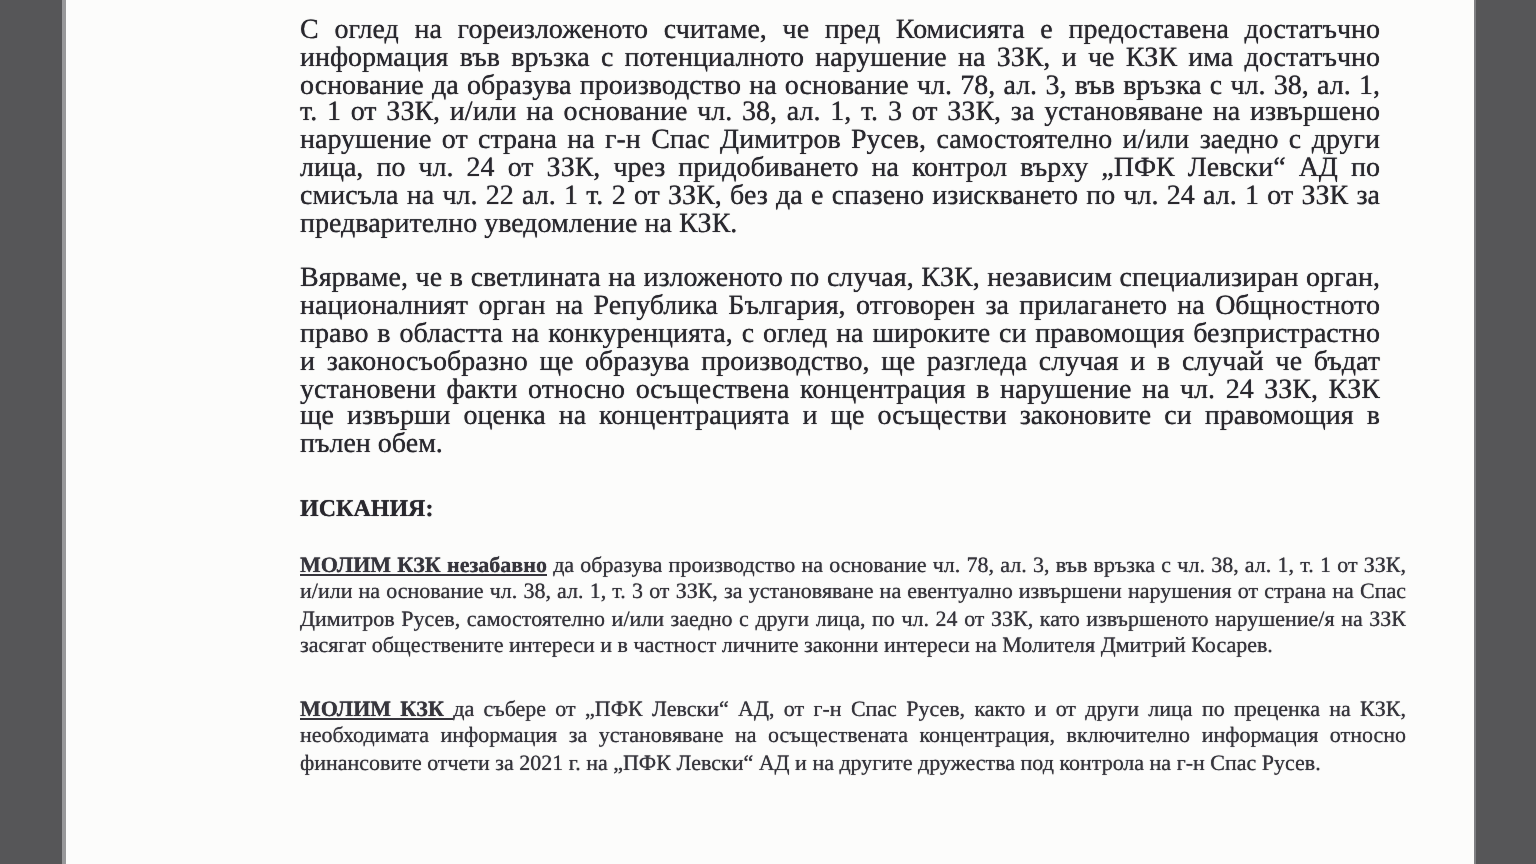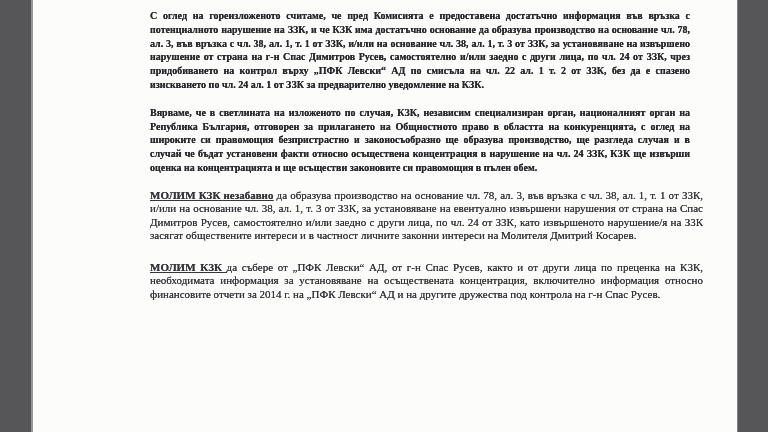--- a/index.html
+++ b/index.html
@@ -27,23 +27,23 @@
   .text-block{
     position:absolute;left:117px;top:9px;
     width:556px;
   }
   .para{
     margin:0;
     text-align:justify;
     text-shadow:0 0 0.4px currentColor;
   }
   .para.heavy{
-    font-weight:bold;
+    font-weight:normal;
     color:var(--ink-bold);
-    font-size:10px;line-height:13.8px;
+    font-size:14px;line-height:13.8px;
     width:540px;
     margin-bottom:14px;
   }
   .para.light{
     font-weight:normal;
     color:var(--ink-regular);
     font-size:11px;line-height:13.5px;
     width:553px;
     margin-bottom:18px;
   }
@@ -60,19 +60,20 @@
 </head>
 <body>
 
 <div class="paper">
   <div class="text-block">
 
     <p class="para heavy"><span>С оглед на гореизложеното считаме, че пред Комисията е предоставена достатъчно информация във връзка с потенциалното нарушение на ЗЗК, и че КЗК има достатъчно основание да образува производство на основание чл. 78, ал. 3, във връзка с чл. 38, ал. 1, т. 1 от ЗЗК, и/или на основание чл. 38, ал. 1, т. 3 от ЗЗК, за установяване на извършено нарушение от страна на г-н Спас Димитров Русев, самостоятелно и/или заедно с други лица, по чл. 24 от ЗЗК, чрез придобиването на контрол върху „ПФК Левски“ АД по смисъла на чл. 22 ал. 1 т. 2 от ЗЗК, без да е спазено изискването по чл. 24 ал. 1 от ЗЗК за предварително уведомление на КЗК.</span></p>
 
     <p class="para heavy"><span>Вярваме, че в светлината на изложеното по случая, КЗК, независим специализиран орган, националният орган на Република България, отговорен за прилагането на Общностното право в областта на конкуренцията, с оглед на широките си правомощия безпристрастно и законосъобразно ще образува производство, ще разгледа случая и в случай че бъдат установени факти относно осъществена концентрация в нарушение на чл. 24 ЗЗК, КЗК ще извърши оценка на концентрацията и ще осъществи законовите си правомощия в пълен обем.</span></p>
 
+    <p class="heading">ИСКАНИЯ:</p>
 
     <p class="para light"><span class="b">МОЛИМ КЗК </span><span class="b u">незабавно</span><span> да образува производство на основание чл. 78, ал. 3, във връзка с чл. 38, ал. 1, т. 1 от ЗЗК, и/или на основание чл. 38, ал. 1, т. 3 от ЗЗК, за установяване на евентуално извършени нарушения от страна на Спас Димитров Русев, самостоятелно и/или заедно с други лица, по чл. 24 от ЗЗК, като извършеното нарушение/я на ЗЗК засягат обществените интереси и в частност личните законни интереси на Молителя Дмитрий Косарев.</span></p>
 
-    <p class="para light"><span class="b">МОЛИМ КЗК </span><span>да събере от „ПФК Левски“ АД, от г-н Спас Русев, както и от други лица по преценка на КЗК, необходимата информация за установяване на осъществената концентрация, включително информация относно финансовите отчети за 2014 г. на „ПФК Левски“ АД и на другите дружества под контрола на г-н Спас Русев.</span></p>
+    <p class="para light"><span class="b">МОЛИМ КЗК </span><span>да събере от „ПФК Левски“ АД, от г-н Спас Русев, както и от други лица по преценка на КЗК, необходимата информация за установяване на осъществената концентрация, включително информация относно финансовите отчети за 2021 г. на „ПФК Левски“ АД и на другите дружества под контрола на г-н Спас Русев.</span></p>
 
   </div>
 </div>
 
 </body></html>

